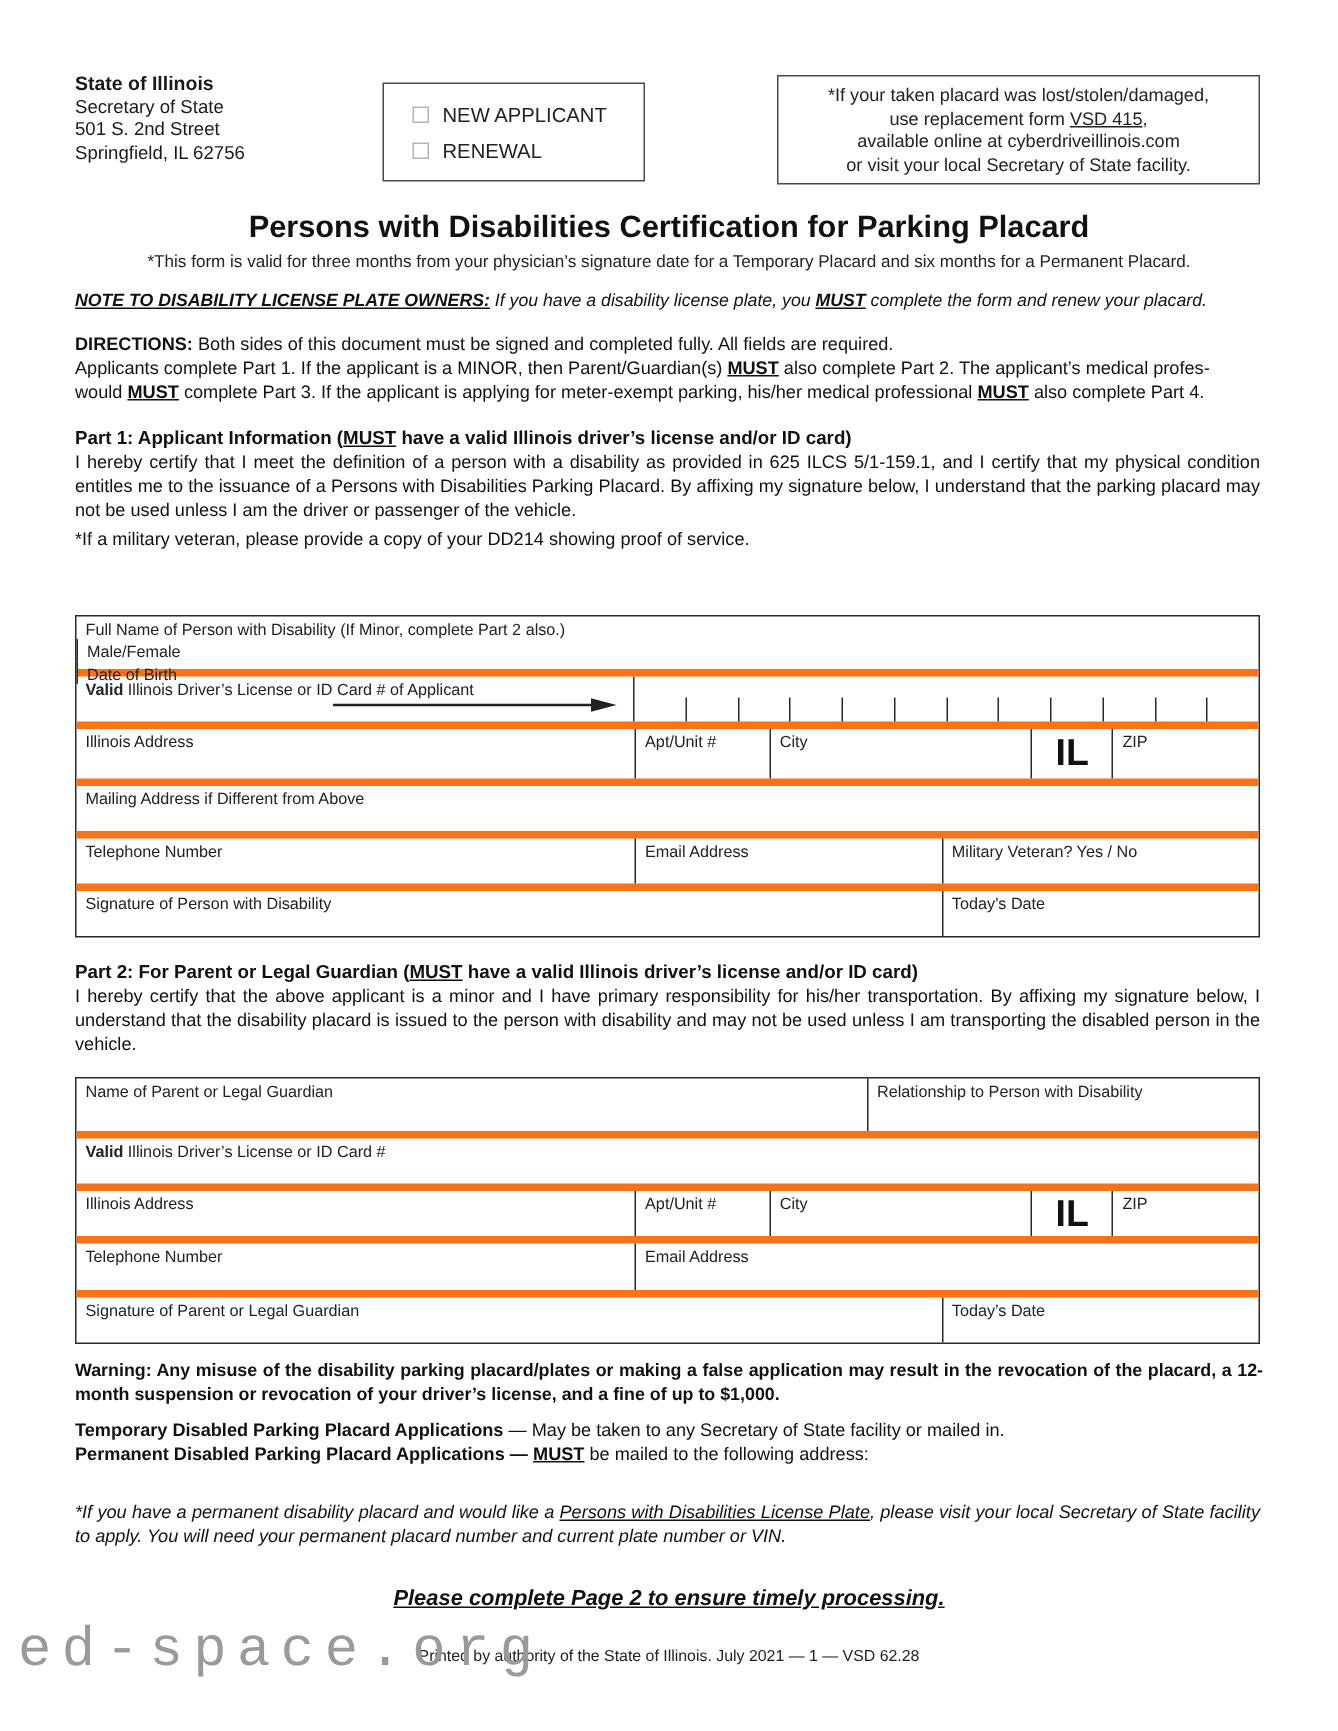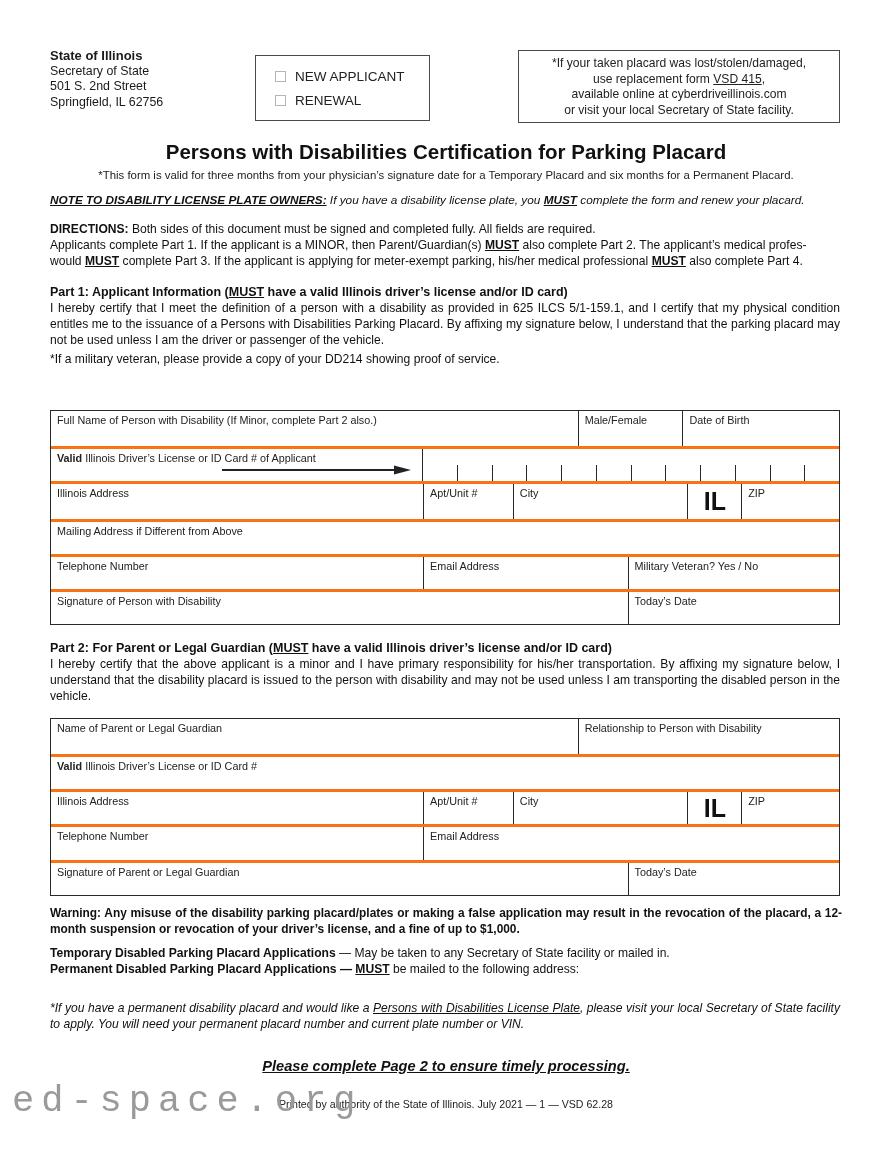--- a/index.html
+++ b/index.html
@@ -33,21 +33,21 @@
   .dirblock .lbl{font-weight:bold;}
 
   .parthead{font-size:12.5px;font-weight:bold;color:#111;white-space:nowrap;}
   .p1head{left:50px;top:285px;}
   .p1para{left:50px;top:301px;width:790px;text-align:justify;}
   .vetline{left:50px;top:352px;white-space:nowrap;}
 
   
   .tbl{border:1.5px solid #2a2a2a;box-sizing:border-box;background:#fff;}
   .tr{display:flex;box-sizing:border-box;}
-  .tr + .tr{border-top:3px solid #f97316;}
+  .tr + .tr{border-top:5px solid #f97316;}
   .td{box-sizing:border-box;border-left:1px solid #2a2a2a;position:relative;}
   .td:first-child{border-left:none;}
   .flbl{display:block;font-size:10.8px;color:#222;padding:3px 4px 0 6px;}
   .flbl .b{font-weight:bold;}
   .ilcell{display:flex;align-items:center;justify-content:center;
           font-size:25px;font-weight:bold;color:#111;}
   .placardbox{left:578px;top:377px;width:262px;height:34px;border:1.5px solid #2a2a2a;
               border-bottom:none;box-sizing:border-box;}
   .t1{left:50px;top:410px;width:790px;}
   .t2{left:50px;top:718px;width:790px;}
@@ -116,21 +116,21 @@
   </div>
 
   <div class="abs parthead p1head">
     <span>Part 1: Applicant Information (</span><span class="u">MUST</span><span> have a valid Illinois driver’s license and/or ID card)</span>
   </div>
   <div class="abs p1para bodytxt">I hereby certify that I meet the definition of a person with a disability as provided in 625 ILCS 5/1-159.1, and I certify that my physical condition entitles me to the issuance of a Persons with Disabilities Parking Placard. By affixing my signature below, I understand that the parking placard may not be used unless I am the driver or passenger of the vehicle.</div>
   <div class="abs vetline bodytxt">*If a military veteran, please provide a copy of your DD214 showing proof of service.</div>
 
 
   <div class="abs tbl t1">
-    <div class="tr" style="height:35px;">
+    <div class="tr" style="height:35px;flex-direction:column;">
       <div class="td" style="width:528px;">
           <span class="flbl">Full Name of Person with Disability (If Minor, complete Part 2 also.)</span>
         </div>
       <div class="td" style="width:105px;">
           <span class="flbl">Male/Female</span>
         </div>
       <div class="td" style="width:157px;">
           <span class="flbl">Date of Birth</span>
         </div>
     </div>

